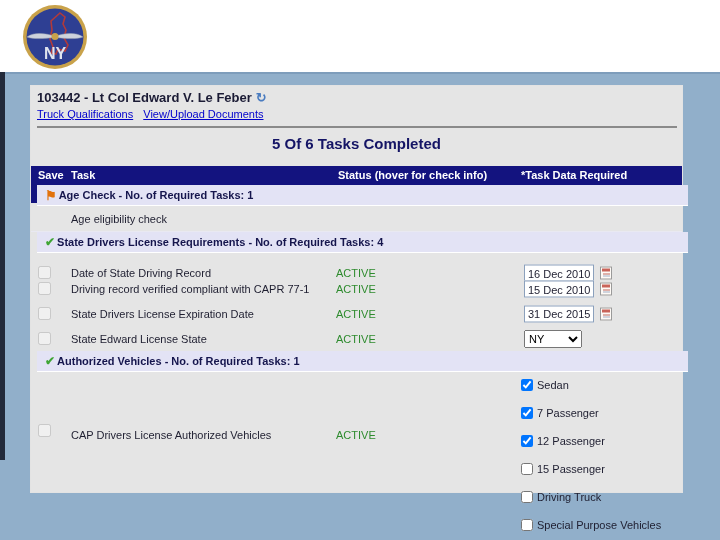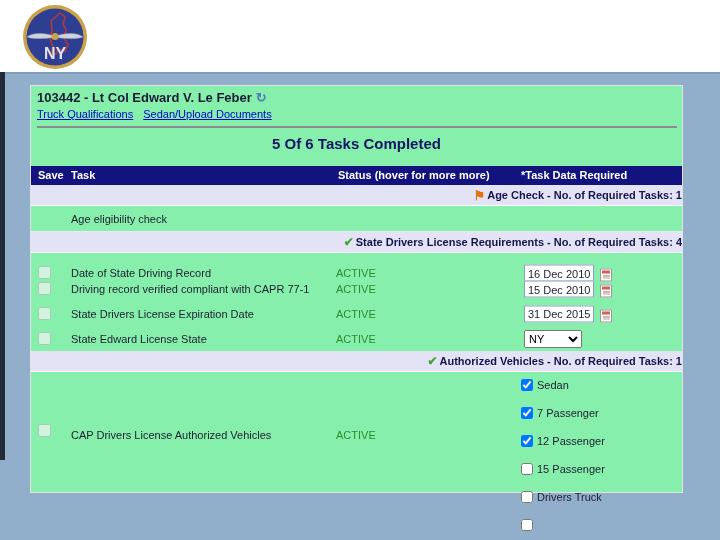--- a/index.html
+++ b/index.html
@@ -14,21 +14,21 @@
     position:absolute; top:72px; left:0; width:720px; height:468px;
     background:#91afca; border-top:2px solid #7e9dbb;
   }
   .left-strip {
     position:absolute; top:72px; left:0; width:5px; height:388px;
     background:#232a3a;
   }
   .logo { position:absolute; top:4px; left:22px; width:66px; height:66px; }
   .panel {
     position:absolute; top:85px; left:30px; width:653px; height:408px;
-    background:#86efac; border:1px solid #e3e3e3;
+    background:#e5e5e5; border:1px solid #e3e3e3;
   }
   .member-header {
     position:absolute; top:4px; left:6px;
     font-size:13px; font-weight:bold; color:#1b1b35; white-space:nowrap;
   }
   .refresh-icon { color:#4a7cc0; font-size:13px; font-weight:bold; margin-left:4px; }
   .links { position:absolute; top:22px; left:6px; font-size:11px; white-space:nowrap; }
   .links a { color:#0000cc; text-decoration:underline; margin-right:7px; }
   .rule { position:absolute; top:40px; left:6px; width:640px; height:2px; background:#8a8a8a; }
   .summary {
@@ -38,42 +38,43 @@
   .thead {
     position:absolute; top:80px; left:0; width:100%; height:37px;
     background:#13137f; color:#ffffff; font-size:11px; font-weight:bold;padding-left:20px;
   }
   .thead span { position:absolute; top:3px; white-space:nowrap; }
   .col-save   { left:7px; }
   .col-task   { left:40px; }
   .col-status { left:307px; }
   .col-data   { left:490px; }
   .section-row {
-    position:absolute; left:0; width:100%; height:21px;
-    background:#e3e3f5; text-align:right;
+    position:absolute; left:6px; width:100%; height:21px;
+    background:#e3e3f5; text-align:left;
     font-size:11px; font-weight:bold; color:#15154d; line-height:21px;
     border-bottom:1px solid #ffffff;
+    padding-left:8px;
   }
   .sec-1 { top:99px; } .sec-2 { top:146px; } .sec-3 { top:265px; }
   .flag-icon { color:#e2720d; font-size:13px; margin-right:2px; vertical-align:-1px; }
   .check-icon { color:#3fa535; font-size:12px; font-weight:bold; margin-right:2px; }
   .task-row { position:absolute; left:0; width:100%; font-size:11px; color:#1e1e30; }
   .row-age { top:120px; height:26px; border-bottom:1px solid #e9e9f2; }
   .lic-1 { top:167px; height:24px;margin-top:8px; }
   .lic-2 { top:191px; height:24px; }
   .lic-3 { top:215px; height:25px; }
   .lic-4 { top:240px; height:25px; }
   .row-veh { top:286px; height:121px; }
   .save-cb { position:absolute; left:7px; top:50%; margin-top:-7px; width:13px; height:13px; }
   .row-veh .save-cb { top:52px; margin-top:0; }
   .task-label { position:absolute; left:40px; top:50%; transform:translateY(-50%); white-space:nowrap; }
   .row-veh .task-label { top:57px; transform:none; }
   .status-label { position:absolute; left:305px; top:50%; transform:translateY(-50%); color:#2e8b2e; white-space:nowrap; }
   .row-veh .status-label { top:57px; transform:none; }
-  .data-cell { position:absolute; left:493px; top:50%; transform:translateY(-50%); display:flex; align-items:flex-end; gap:6px; }
+  .data-cell { position:absolute; left:493px; top:50%; transform:translateY(-50%); display:flex; align-items:center; gap:6px; }
   .date-input {
     width:70px; height:17px; border:1px solid #8ba0bc; font-size:11px;
     padding:1px 3px; color:#1e1e30; font-family:"Liberation Sans", sans-serif;
   }
   .state-select { width:58px; height:18px; font-size:11px; font-family:"Liberation Sans", sans-serif; }
   .cal-icon {
     display:inline-block; width:12px; height:13px;
     border:1px solid #9a9a9a; background:#fefaf6; position:relative;
   }
   .cal-icon::before {
@@ -105,31 +106,31 @@
 </div>
 
 <div class="panel">
 
   <div class="member-header">
     <span>103442 - Lt Col Edward V. Le Feber</span><span class="refresh-icon">↻</span>
   </div>
 
   <div class="links">
     <a href="#">Truck Qualifications</a>
-    <a href="#">Sedan/Upload Documents</a>
+    <a href="#">View/Upload Documents</a>
   </div>
 
   <div class="rule"></div>
 
   <div class="summary">5 Of 6 Tasks Completed</div>
 
   <div class="thead">
     <span class="col-save">Save</span>
     <span class="col-task">Task</span>
-    <span class="col-status">Status (hover for more more)</span>
+    <span class="col-status">Status (hover for check info)</span>
     <span class="col-data">*Task Data Required</span>
   </div>
 
   <div class="section-row sec-1">
     <span class="flag-icon">⚑</span><span>Age Check - No. of Required Tasks: 1</span>
   </div>
 
   <div class="task-row row-age">
     <span class="task-label">Age eligibility check</span>
   </div>
@@ -199,21 +200,25 @@
       <label class="veh-option">
         <input type="checkbox" checked="" style="">
         <span>12 Passenger</span>
       </label>
       <label class="veh-option">
         <input type="checkbox" style="">
         <span>15 Passenger</span>
       </label>
       <label class="veh-option">
         <input type="checkbox" style="">
-        <span>Drivers Truck</span>
+        <span>Driving Truck</span>
+      </label>
+      <label class="veh-option">
+        <input type="checkbox" style="">
+        <span>Special Purpose Vehicles</span>
       </label>
       <label class="veh-option">
         <input type="checkbox" style="">
       </label>
     </div>
   </div>
 
 </div>
 
 </body></html>

